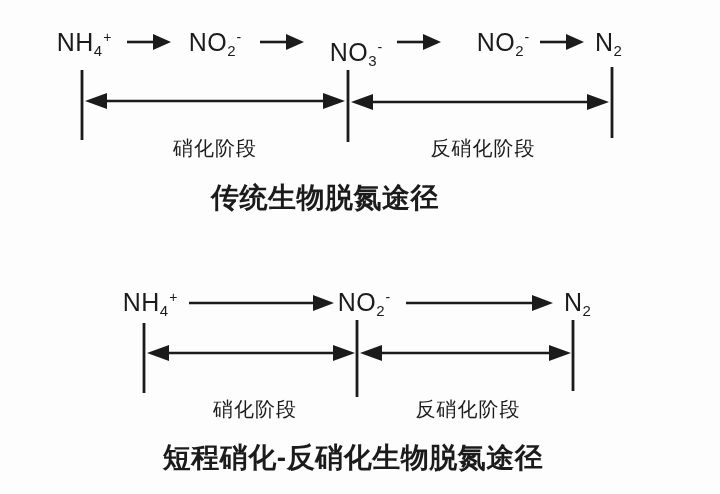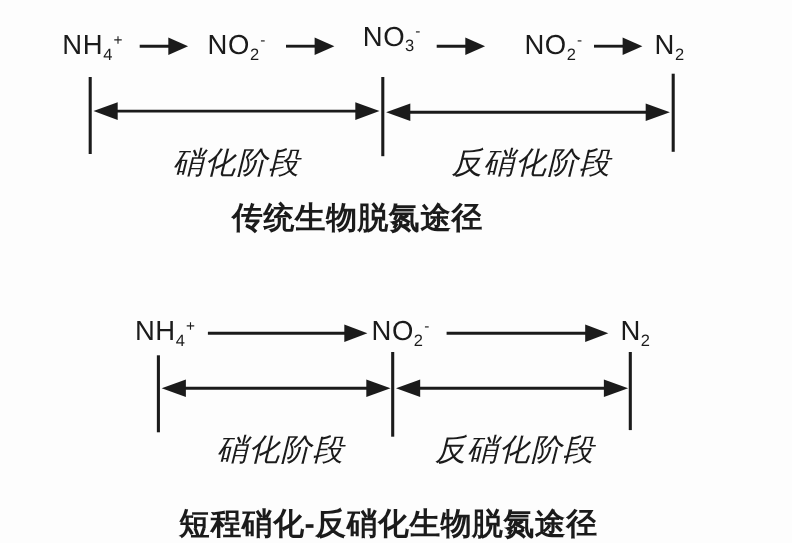--- a/index.html
+++ b/index.html
@@ -51,25 +51,24 @@
   .species sup {
     font-size: 14px;
     line-height: 0;
     vertical-align: 9px;
     letter-spacing: 0;
     margin-left: 1px;
   }
   .stage {
     position: absolute;
     transform: translate(-50%, -50%);
-    font-size: 28px;
+    font-size: 20px;
     letter-spacing: 1px;
     white-space: nowrap;
     line-height: 1;
-    font-style: italic;
   }
   .title {
     position: absolute;
     transform: translate(-50%, -50%);
     font-size: 28px;
     font-weight: bold;
     letter-spacing: 0.5px;
     white-space: nowrap;
     line-height: 1;
   }
@@ -137,21 +136,21 @@
       <polygon class="hd" points="571,353 549,345 549,361"></polygon>
     </g>
   </svg>
 
   <div class="species" style="left:84px; top:42px">
     <span>NH</span><sub>4</sub><sup>+</sup>
   </div>
   <div class="species" style="left:215px; top:42px">
     <span>NO</span><sub>2</sub><sup>-</sup>
   </div>
-  <div class="species" style="left:356px; top:34px">
+  <div class="species" style="left:356px; top:52px">
     <span>NO</span><sub>3</sub><sup>-</sup>
   </div>
   <div class="species" style="left:503px; top:42px">
     <span>NO</span><sub>2</sub><sup>-</sup>
   </div>
   <div class="species" style="left:609px; top:42px">
     <span>N</span><sub>2</sub><sup></sup>
   </div>
 
   <div class="stage" style="left:215px; top:148px">硝化阶段</div>
@@ -163,15 +162,15 @@
   </div>
   <div class="species" style="left:364px; top:302px">
     <span>NO</span><sub>2</sub><sup>-</sup>
   </div>
   <div class="species" style="left:578px; top:302px">
     <span>N</span><sub>2</sub><sup></sup>
   </div>
 
   <div class="stage" style="left:255px; top:409px">硝化阶段</div>
   <div class="stage" style="left:468px; top:409px">反硝化阶段</div>
-  <div class="title" style="left:353px; top:476px">短程硝化-反硝化生物脱氮途径</div>
+  <div class="title" style="left:353px; top:458px">短程硝化-反硝化生物脱氮途径</div>
 
 </div>
 
 </body></html>

